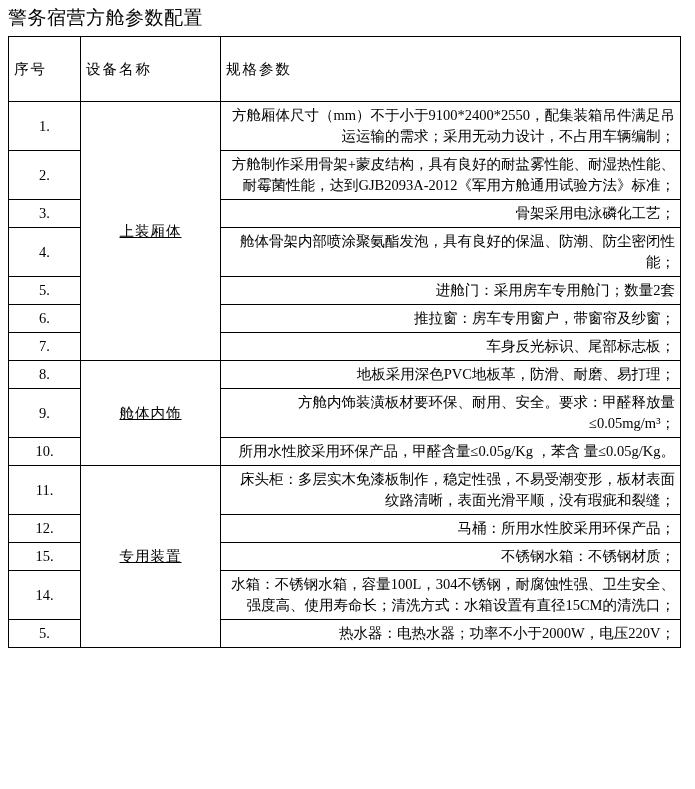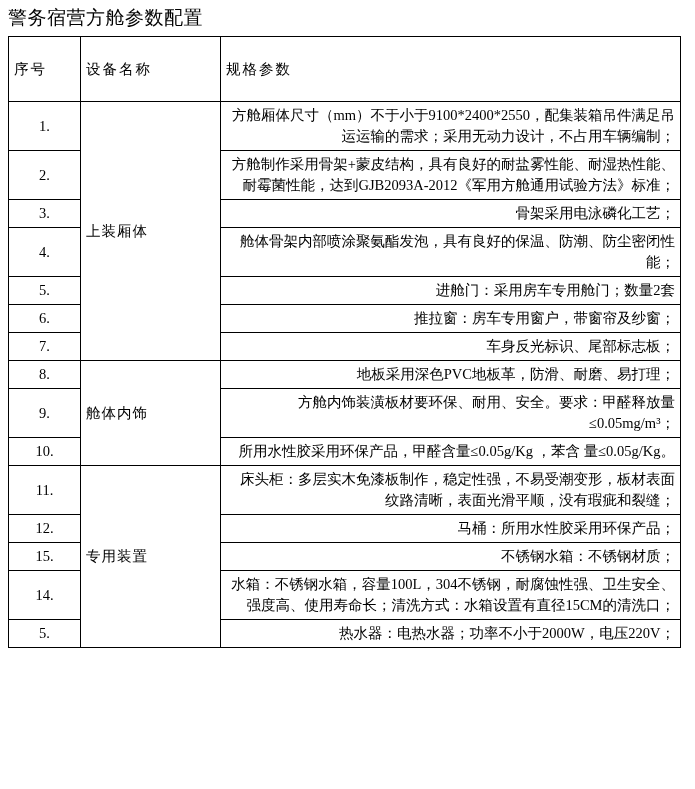--- a/index.html
+++ b/index.html
@@ -54,23 +54,24 @@
   thead td {
     font-size: 16.5px;
     letter-spacing: 2px;
     height: 58px;
   }
   td.no {
     text-align: center;
     font-size: 15px;
   }
   td.name {
-    text-align: left;
+    text-align: center;
     font-size: 15px;
     letter-spacing: 1px;
+    text-decoration: underline;
   }
   td.spec {
     text-align: right;
     margin-top: 28px;
   }
 </style>
 </head>
 <body>
 
 <div class="page">

